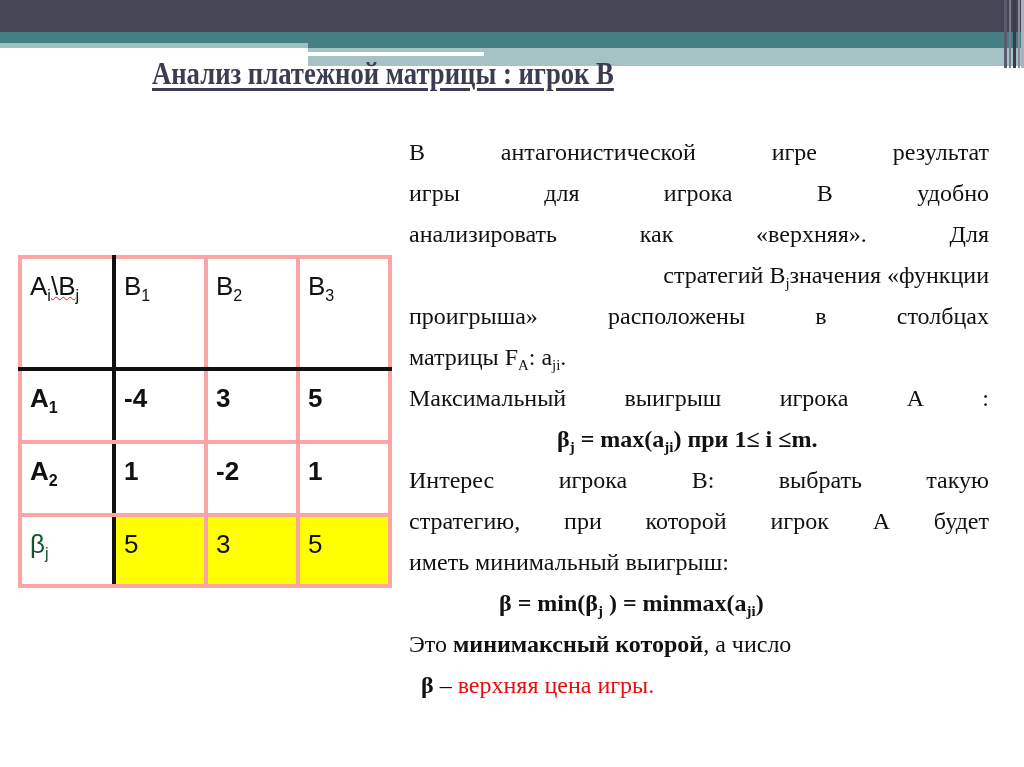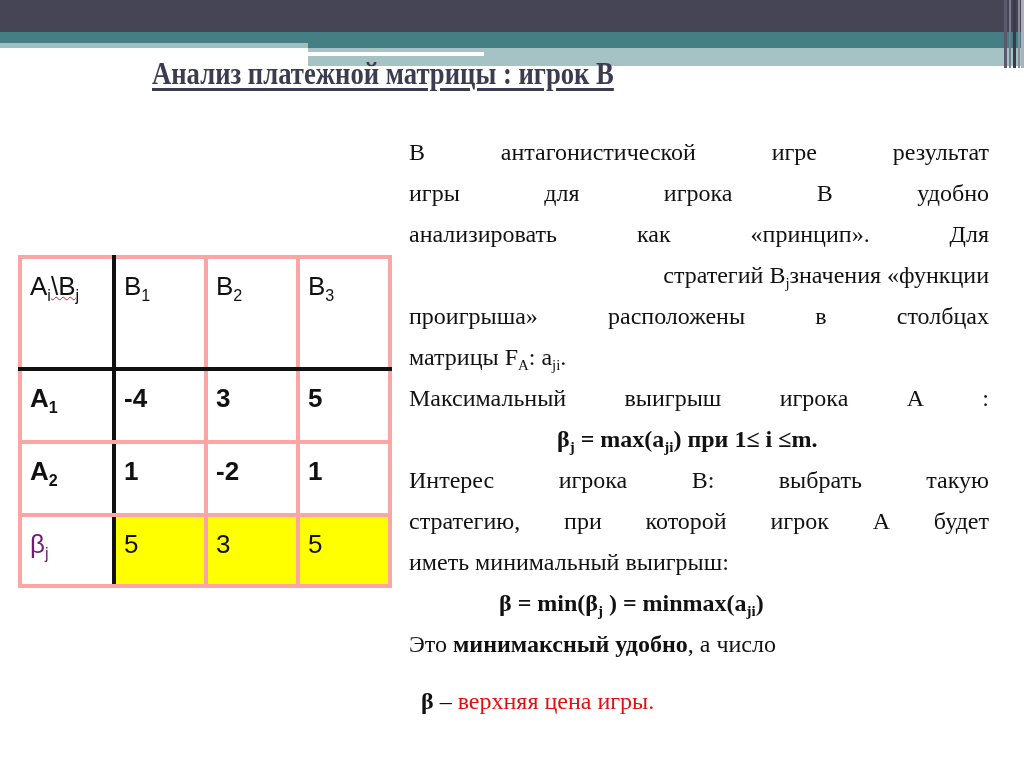--- a/index.html
+++ b/index.html
@@ -16,21 +16,21 @@
   table.matrix td.c0 { width:94px; }
   table.matrix td.c1, table.matrix td.c2, table.matrix td.c3 { width:92px; }
   table.matrix tr.hdr td { height:112px; font-weight:normal; }
   table.matrix tr.r td { height:73px; }
   table.matrix tr.beta td { height:71px; font-weight:normal; }
   table.matrix tr.hdr td { border-bottom:4px solid #111; }
   table.matrix tr.beta td { border-top:4px solid #111; }
   table.matrix td.c0 { border-right:4px solid #111; }
   table.matrix { border:4px solid #111; }
   td.hl { background:#ffff00; }
-  td.beta-label { color:#701a75; }
+  td.beta-label { color:#14532d; }
   sub { font-size:62%; vertical-align:-0.35em; line-height:0; }
   .squiggle { text-decoration:underline wavy #d02020; text-decoration-thickness:1px; }
   .text { position:absolute; left:409px; width:580px; font-size:24px; line-height:41px; }
   .just { text-align:justify; text-align-last:justify; }
   .line { display:block; height:41px; white-space:nowrap; }
   .bold { font-weight:bold; }
   .red { color:#e01010; }
 </style>
 </head>
 <body>
@@ -75,28 +75,28 @@
     <td class="c1 hl">5</td>
     <td class="c2 hl">3</td>
     <td class="c3 hl">5</td>
   </tr>
 </tbody>
   </table>
 
 <div class="text" style="top:132px;">
   <span class="line just">В антагонистической игре  результат</span>
   <span class="line just">игры  для  игрока  В  удобно</span>
-  <span class="line just">анализировать  как «принцип». Для</span>
+  <span class="line just">анализировать  как «верхняя». Для</span>
   <span class="line" style="display:flex;justify-content:flex-end;">
       <span><span>стратегий  B</span><sub>j</sub></span>
       <span>значения  «функции</span>
     </span>
   <span class="line just">проигрыша» расположены в столбцах</span>
   <span class="line"><span>матрицы F</span><sub>A</sub><span>: a</span><sub>ji</sub><span>.</span></span>
   <span class="line just">Максимальный  выигрыш  игрока  А  :</span>
   <span class="line bold" style="padding-left:148px;"><span>β</span><sub>j</sub><span> = max(a</span><sub>ji</sub><span>) при 1≤ i ≤m.</span></span>
   <span class="line just">Интерес  игрока  В:  выбрать  такую</span>
   <span class="line just">стратегию, при которой игрок А будет</span>
   <span class="line">иметь минимальный выигрыш:</span>
   <span class="line bold" style="padding-left:90px;"><span>β = min(β</span><sub>j</sub><span> ) = minmax(a</span><sub>ji</sub><span>)</span></span>
-  <span class="line"><span>Это </span><span class="bold">минимаксный удобно</span><span>, а число</span></span>
-  <span class="line" style="padding-left:12px;margin-top:16px;"><span class="bold">β</span><span> – </span><span class="red">верхняя цена игры.</span></span>
+  <span class="line"><span>Это </span><span class="bold">минимаксный которой</span><span>, а число</span></span>
+  <span class="line" style="padding-left:12px;margin-top:0;"><span class="bold">β</span><span> – </span><span class="red">верхняя цена игры.</span></span>
 </div>
 
 </body></html>

